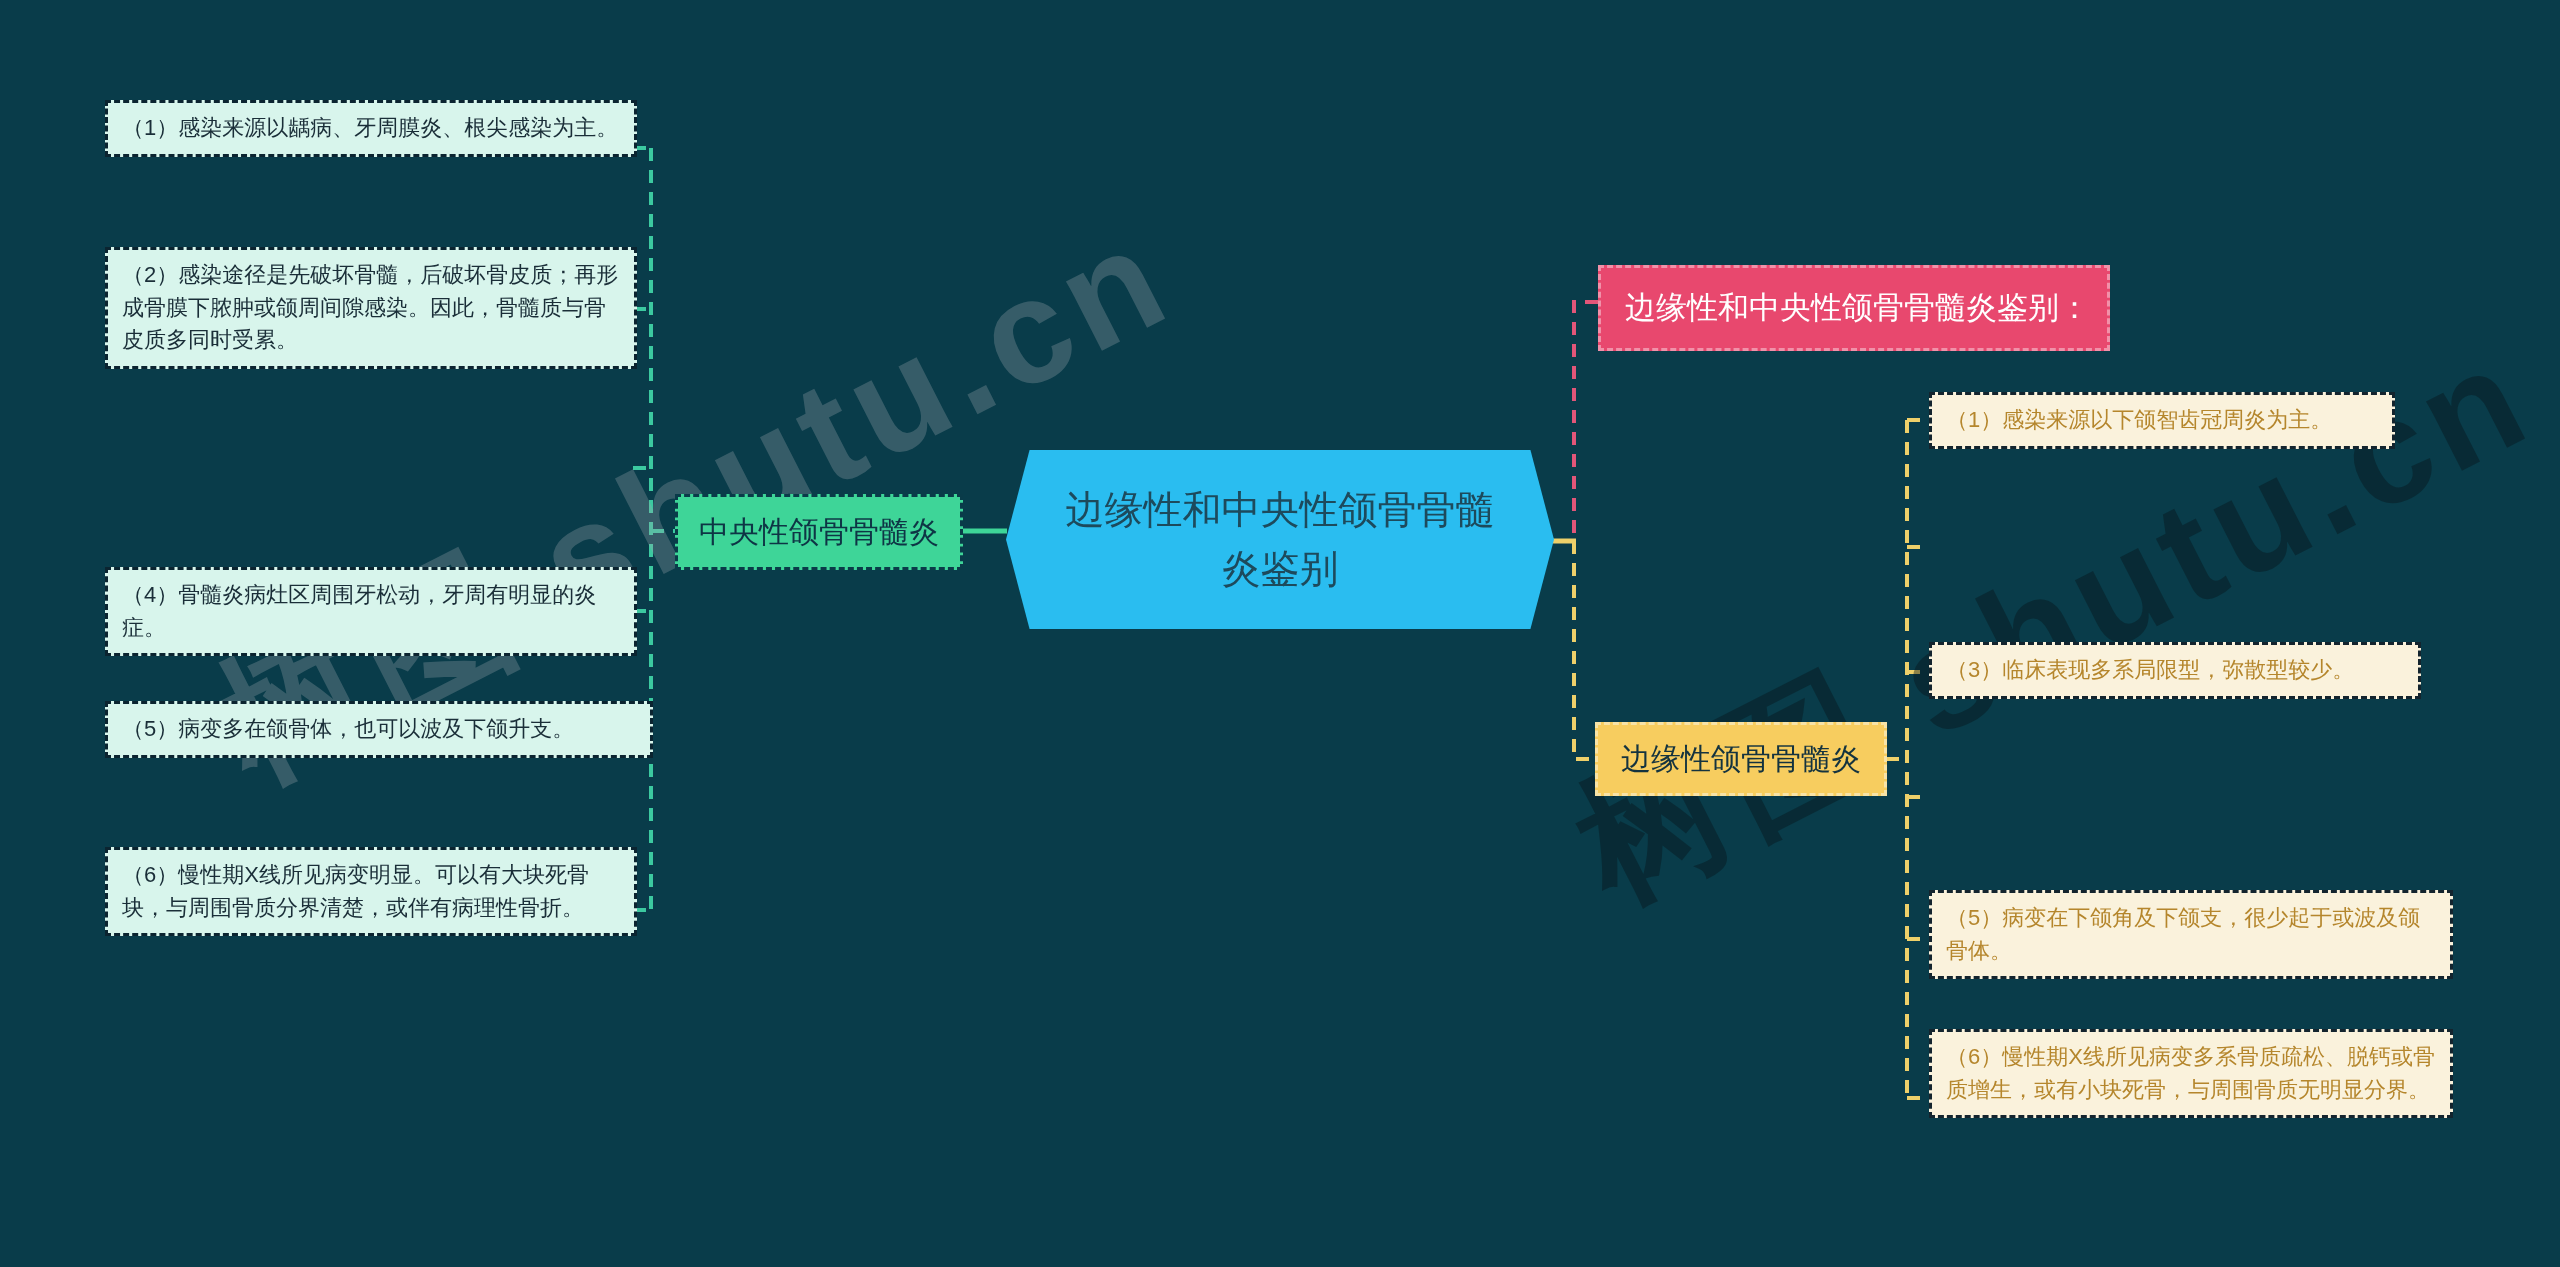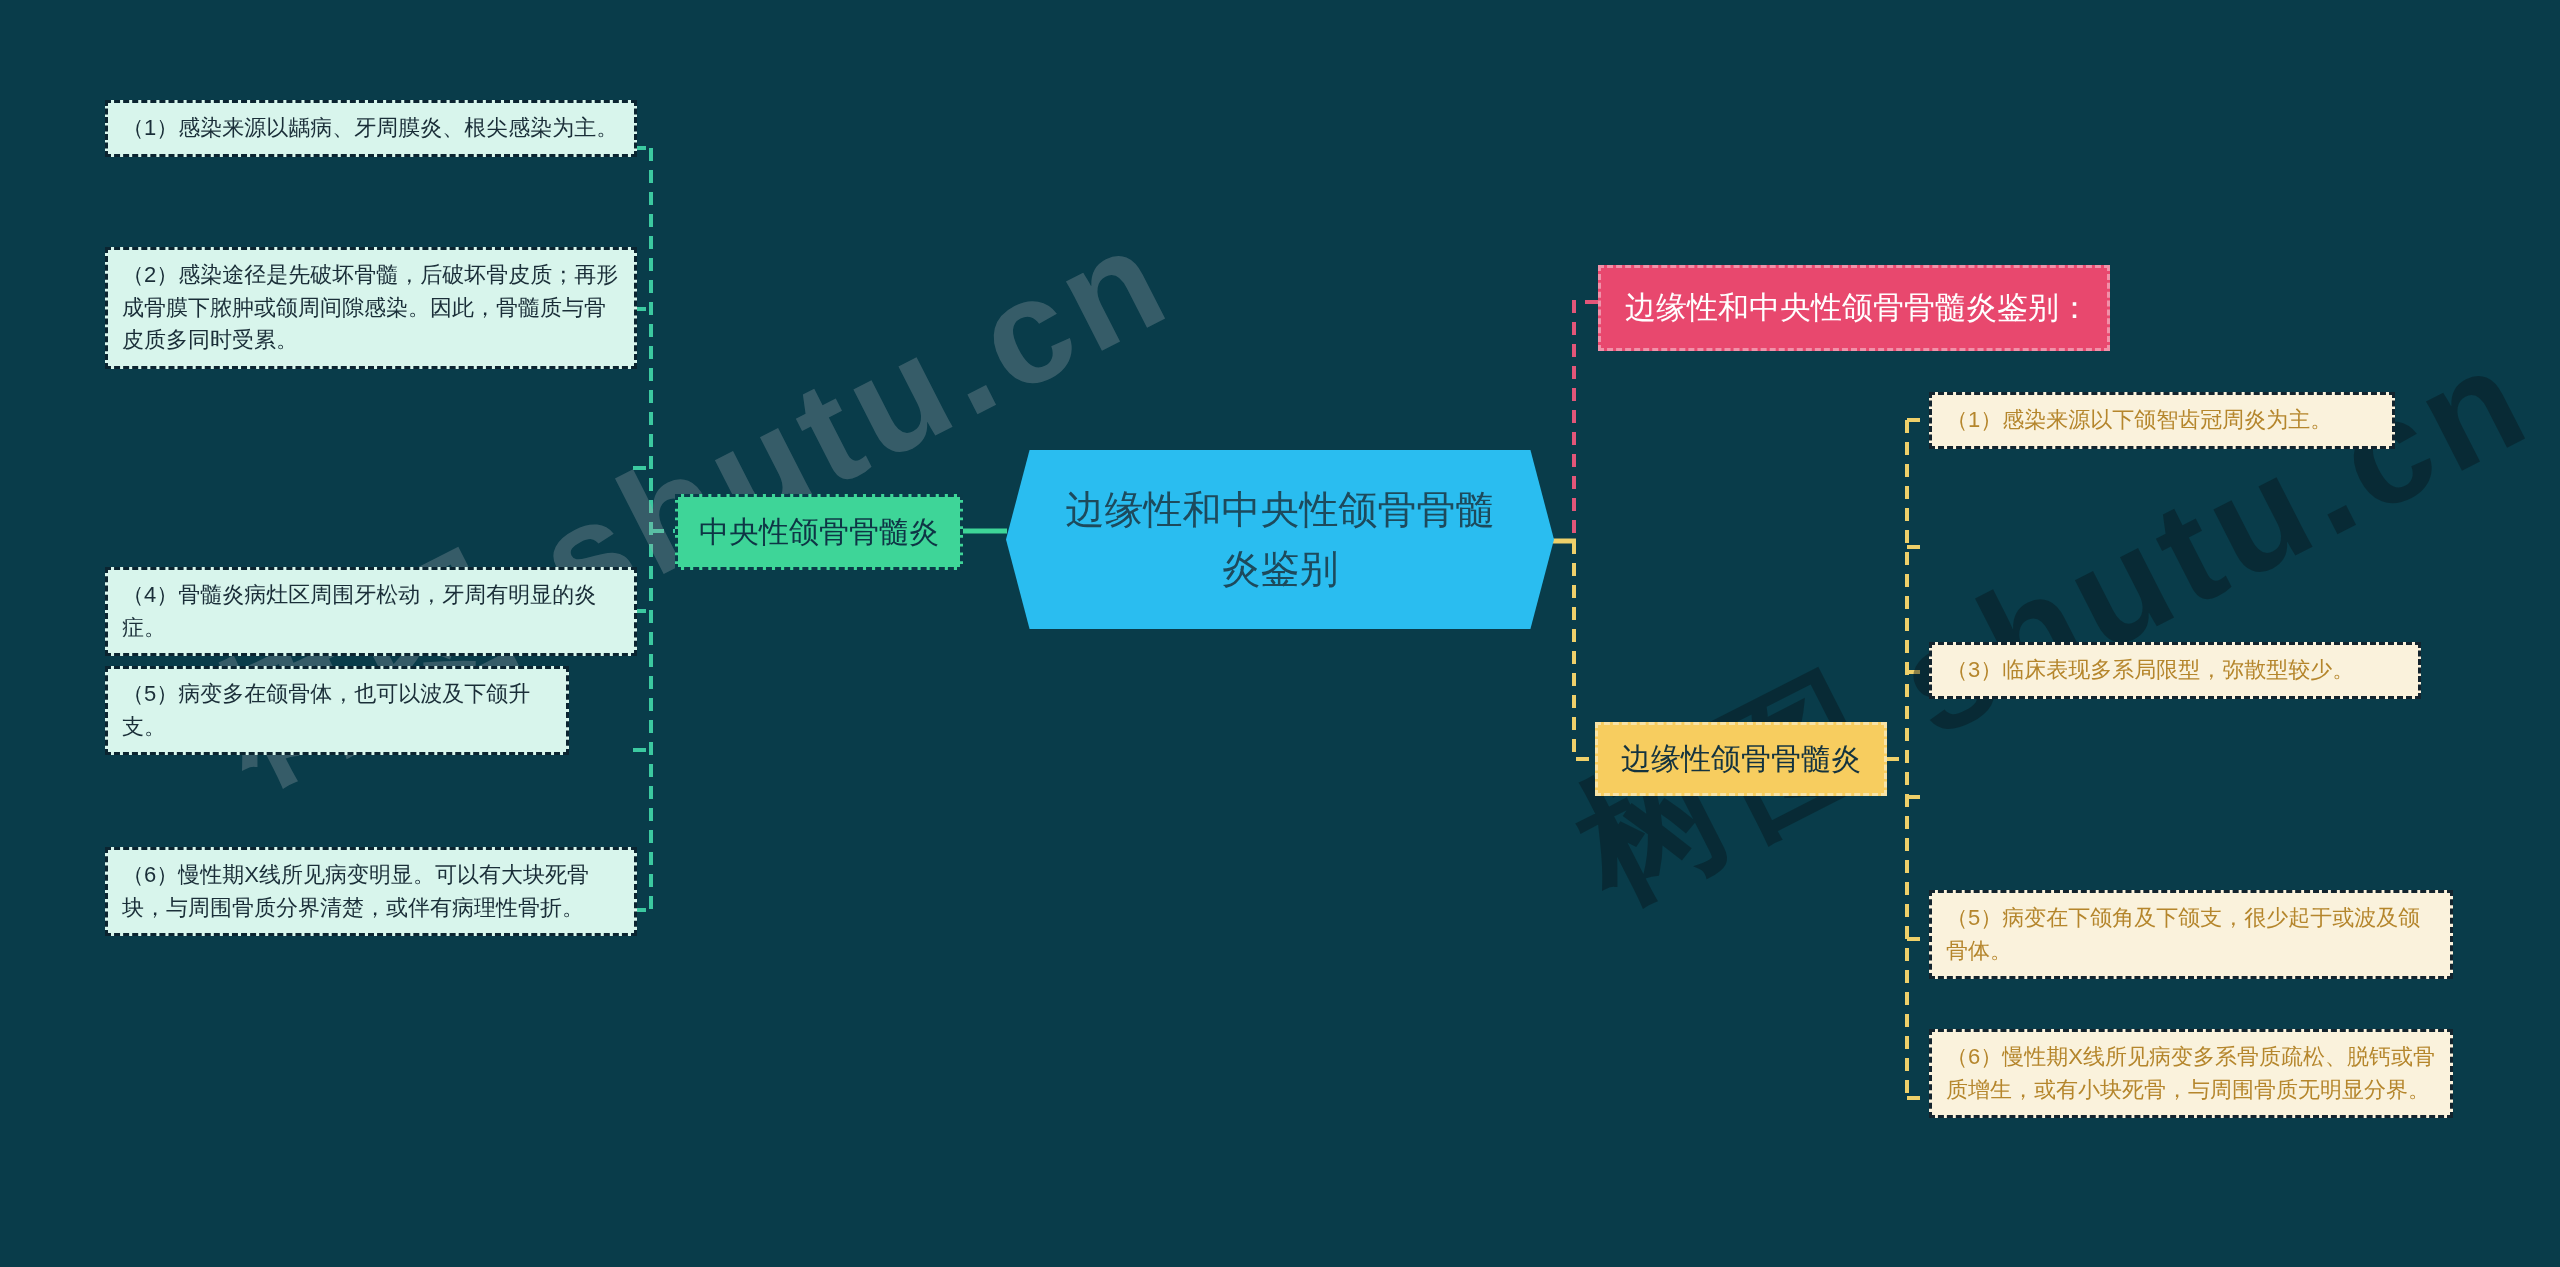--- a/index.html
+++ b/index.html
@@ -79,21 +79,21 @@
 
     <path d="M1574 541 V759 H1595 M1886 759 H1907 M1907 420 V1098 M1907 420 h22 M1907 547 h22 M1907 672 h22 M1907 797 h22 M1907 939 h22 M1907 1098 h22" stroke="#eed06a" stroke-width="4" stroke-dasharray="13 9" fill="none"></path>
   </svg>
 
   <div class="wm wm1">树图 shutu.cn</div>
   <div class="wm wm2">树图 shutu.cn</div>
 
   <div class="item mint" style="left:105px;top:100px;width:532px">（1）感染来源以龋病、牙周膜炎、根尖感染为主。</div>
   <div class="item mint" style="left:105px;top:247px;width:532px">（2）感染途径是先破坏骨髓，后破坏骨皮质；再形成骨膜下脓肿或颌周间隙感染。因此，骨髓质与骨皮质多同时受累。</div>
   <div class="item mint" style="left:105px;top:567px;width:532px">（4）骨髓炎病灶区周围牙松动，牙周有明显的炎症。</div>
-  <div class="item mint" style="left:105px;top:666px;width:464px">（5）病变多在颌骨体，也可以波及下颌升支。</div>
+  <div class="item mint" style="left:105px;top:701px;width:548px">（5）病变多在颌骨体，也可以波及下颌升支。</div>
   <div class="item mint" style="left:105px;top:847px;width:532px">（6）慢性期X线所见病变明显。可以有大块死骨块，与周围骨质分界清楚，或伴有病理性骨折。</div>
 
   <div class="node node-green">
     <span>中央性颌骨骨髓炎</span>
   </div>
 
   <div class="hexagon">
     <span>边缘性和中央性颌骨骨髓炎鉴别</span>
   </div>
 

